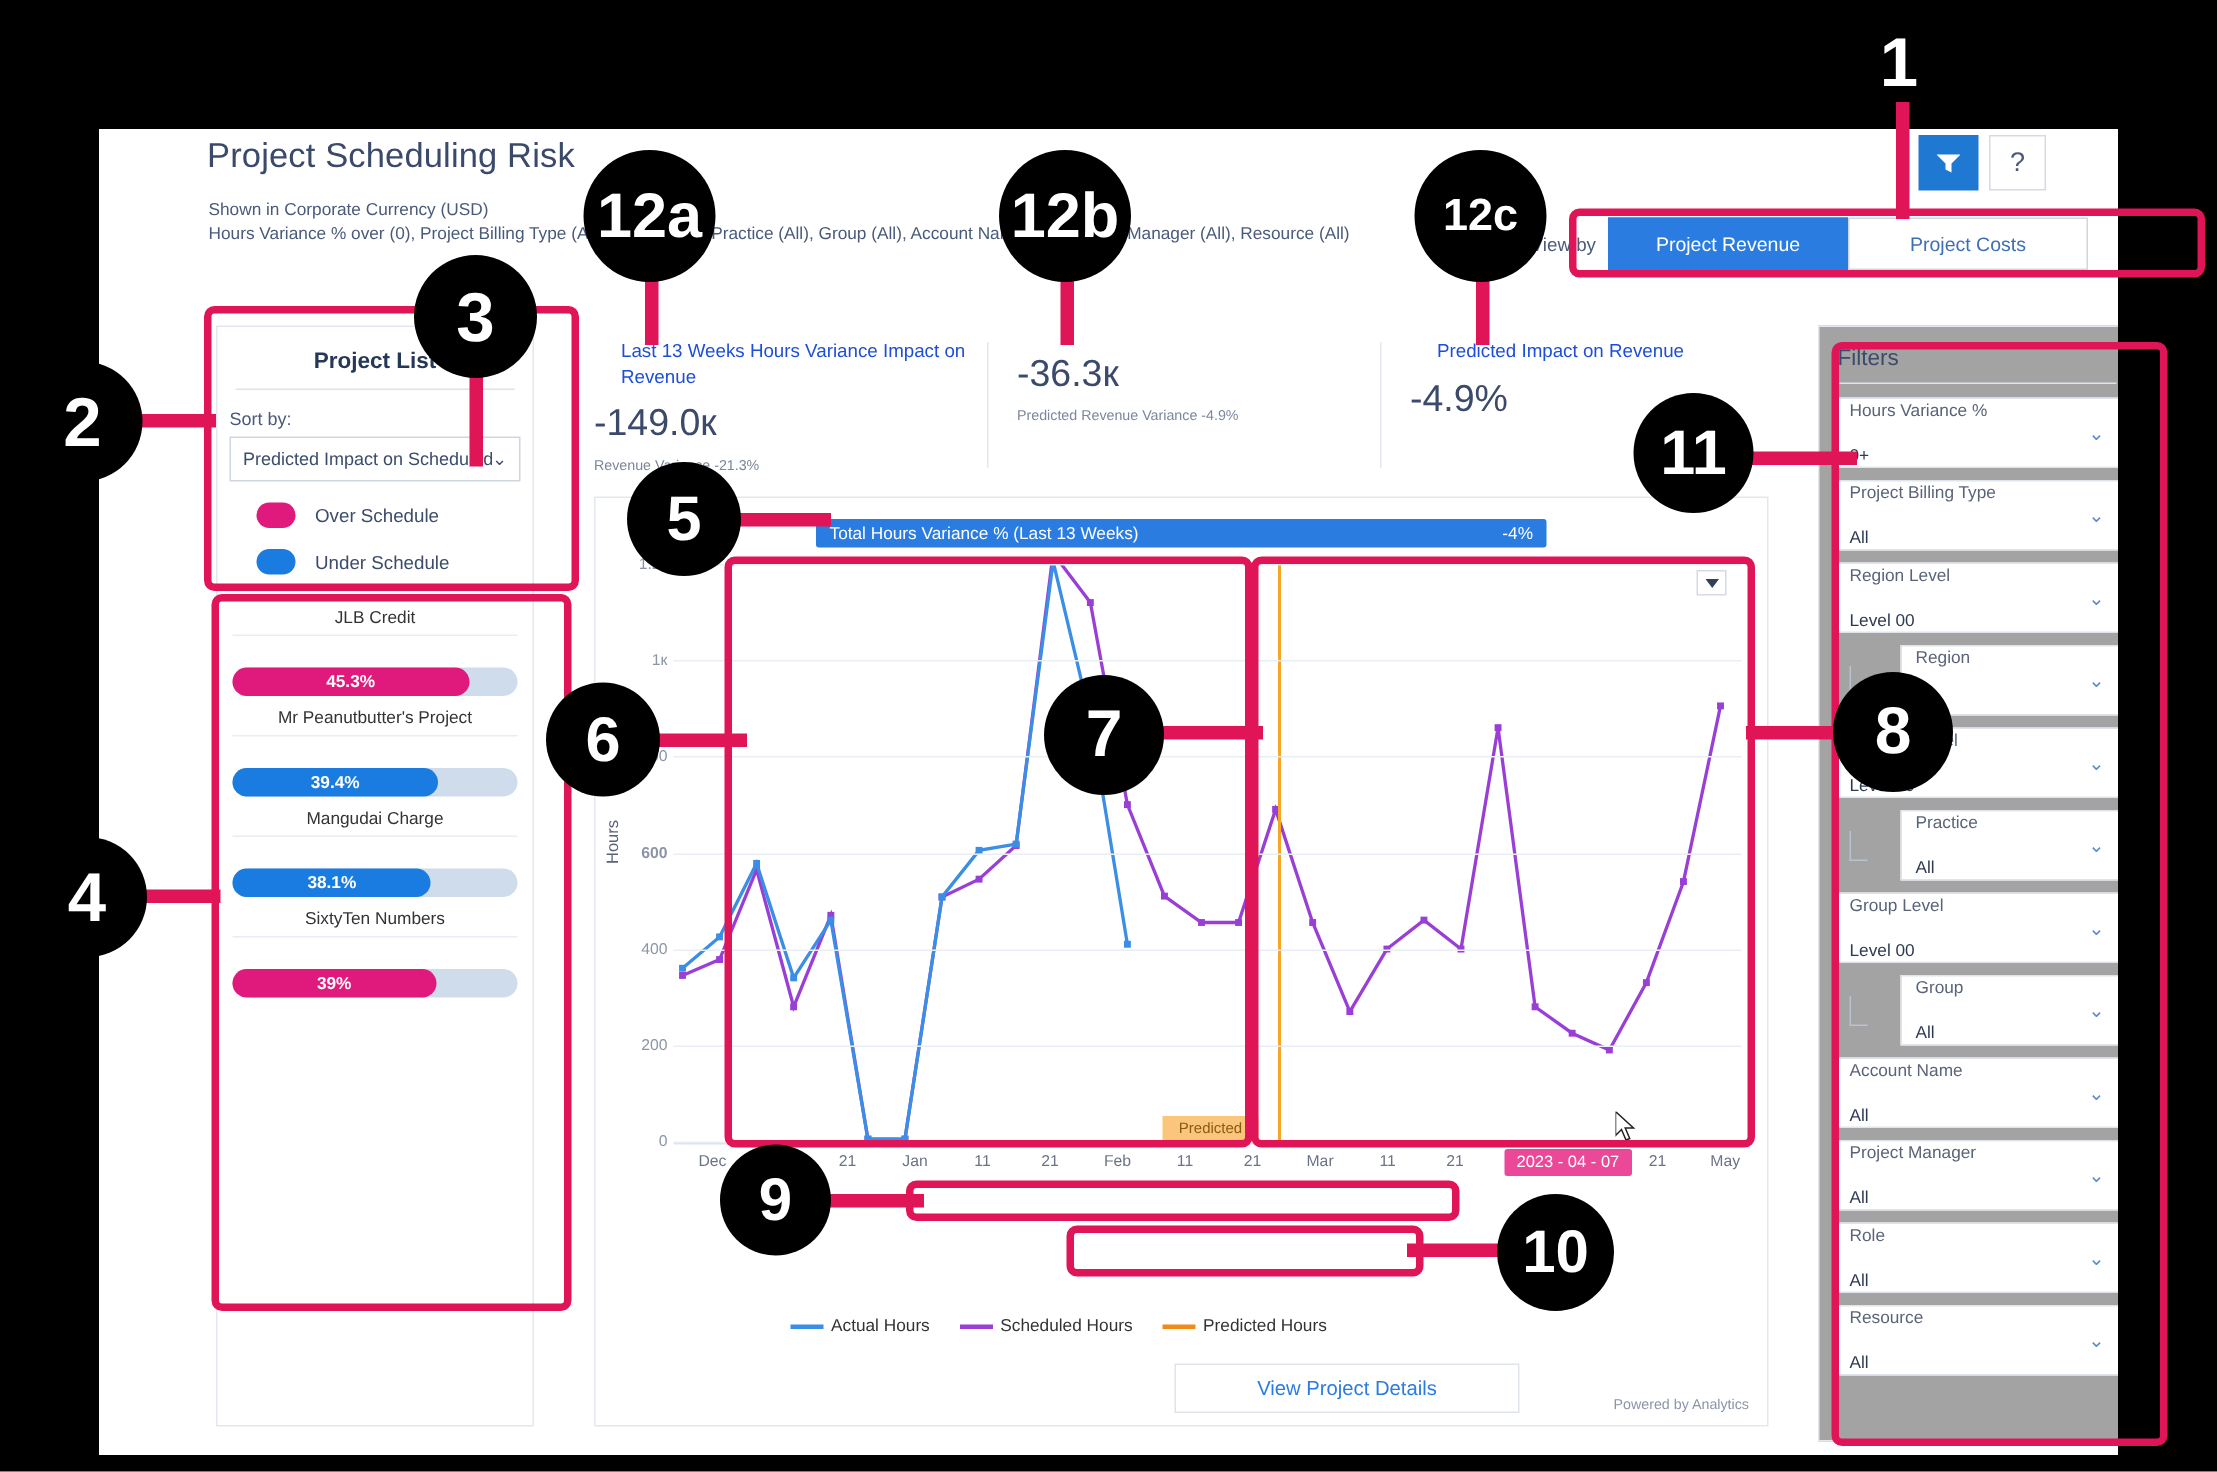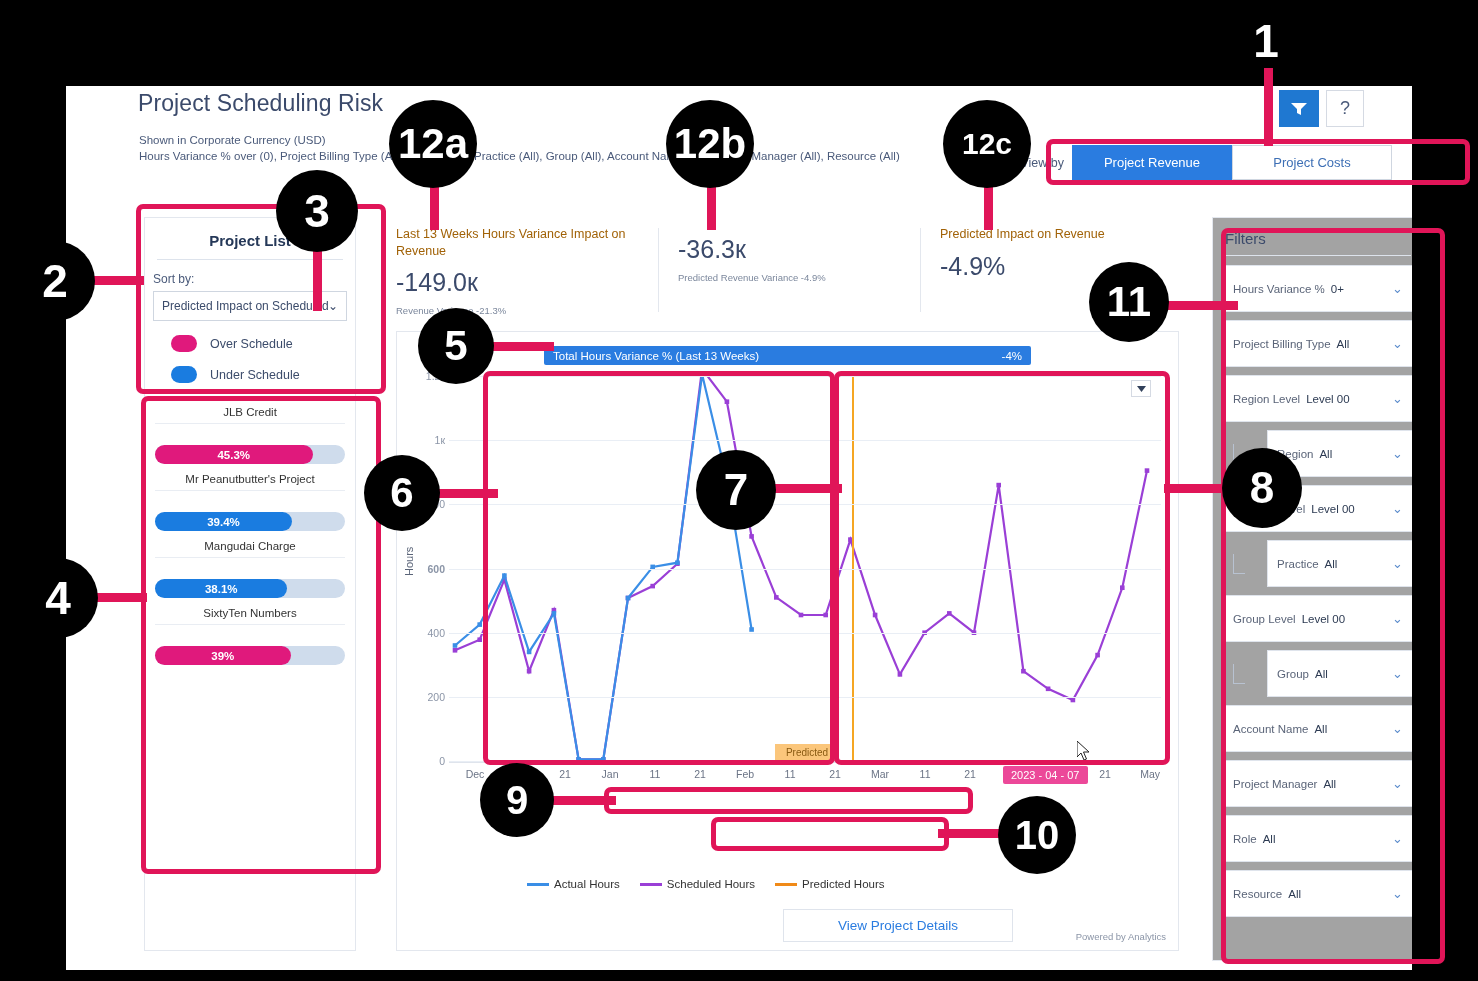--- a/index.html
+++ b/index.html
@@ -81,21 +81,21 @@
 
   
   .kpis { position:absolute; left:330px; top:140px; width:760px; height:100px; display:flex; }
   .kpi { padding:0 14px 0 0; position:relative; }
   .kpi:nth-child(1) { width:262px; }
   .kpi:nth-child(2) { width:262px; padding-left:20px; }
   .kpi:nth-child(3) { width:236px; padding-left:20px; }
   .kpi + .kpi::before {
     content:""; position:absolute; left:0; top:2px; bottom:14px; width:1px; background:#e3e7ee;
   }
-  .kpi-label { font-size:12.5px; color:#a16207; line-height:1.32; }
+  .kpi-label { font-size:12.5px; color:#1d4ed8; line-height:1.32;margin-left:18px; }
   .kpi-value { font-size:25px; color:#3b4a6b; margin-top:9px; }
   .kpi-sub { font-size:9.5px; color:#7b879c; margin-top:8px; }
 
   
   #chart-card {
     position:absolute; left:330px; top:245px; width:783px; height:620px;
     background:#fff; border:1px solid #e3e7ee;
   }
   .var-bar {
     position:absolute; left:147px; top:14px; width:487px; height:19px;
@@ -152,21 +152,21 @@
   }
   .f-title { font-size:15px; color:#3b4a6b; padding:12px 0 8px 12px; }
   .f-div { height:1px; background:#dde3ec; margin:0 12px 9px; }
   .f-list { padding:0 10px; }
   .f-item {
     border:1px solid #dfe4ec; background:#fff; margin-bottom:8px;
     height:47px; padding:5px 9px; display:flex; align-items:center;
     justify-content:space-between; cursor:pointer;
   }
   .f-item.indent { margin-left:22px; }
-  .f-txt { display:flex; flex-direction:row; gap:6px; }
+  .f-txt { display:flex; flex-direction:column; gap:18px; }
   .f-name { font-size:11.5px; color:#5a6478; }
   .f-val { font-size:11.5px; color:#2c3a52; }
   .f-chev { color:#5b8ccc; font-size:13px; }
   .f-elbow {
     position:relative; margin-left:10px; width:12px; height:20px;
     border-left:1px solid #b8c2d1; border-bottom:1px solid #b8c2d1;
     margin-top:-14px; margin-bottom:-6px;
   }
   .elbow-row { display:flex; align-items:center; }
   .elbow-row .f-item { flex:1; margin-bottom:8px; }

